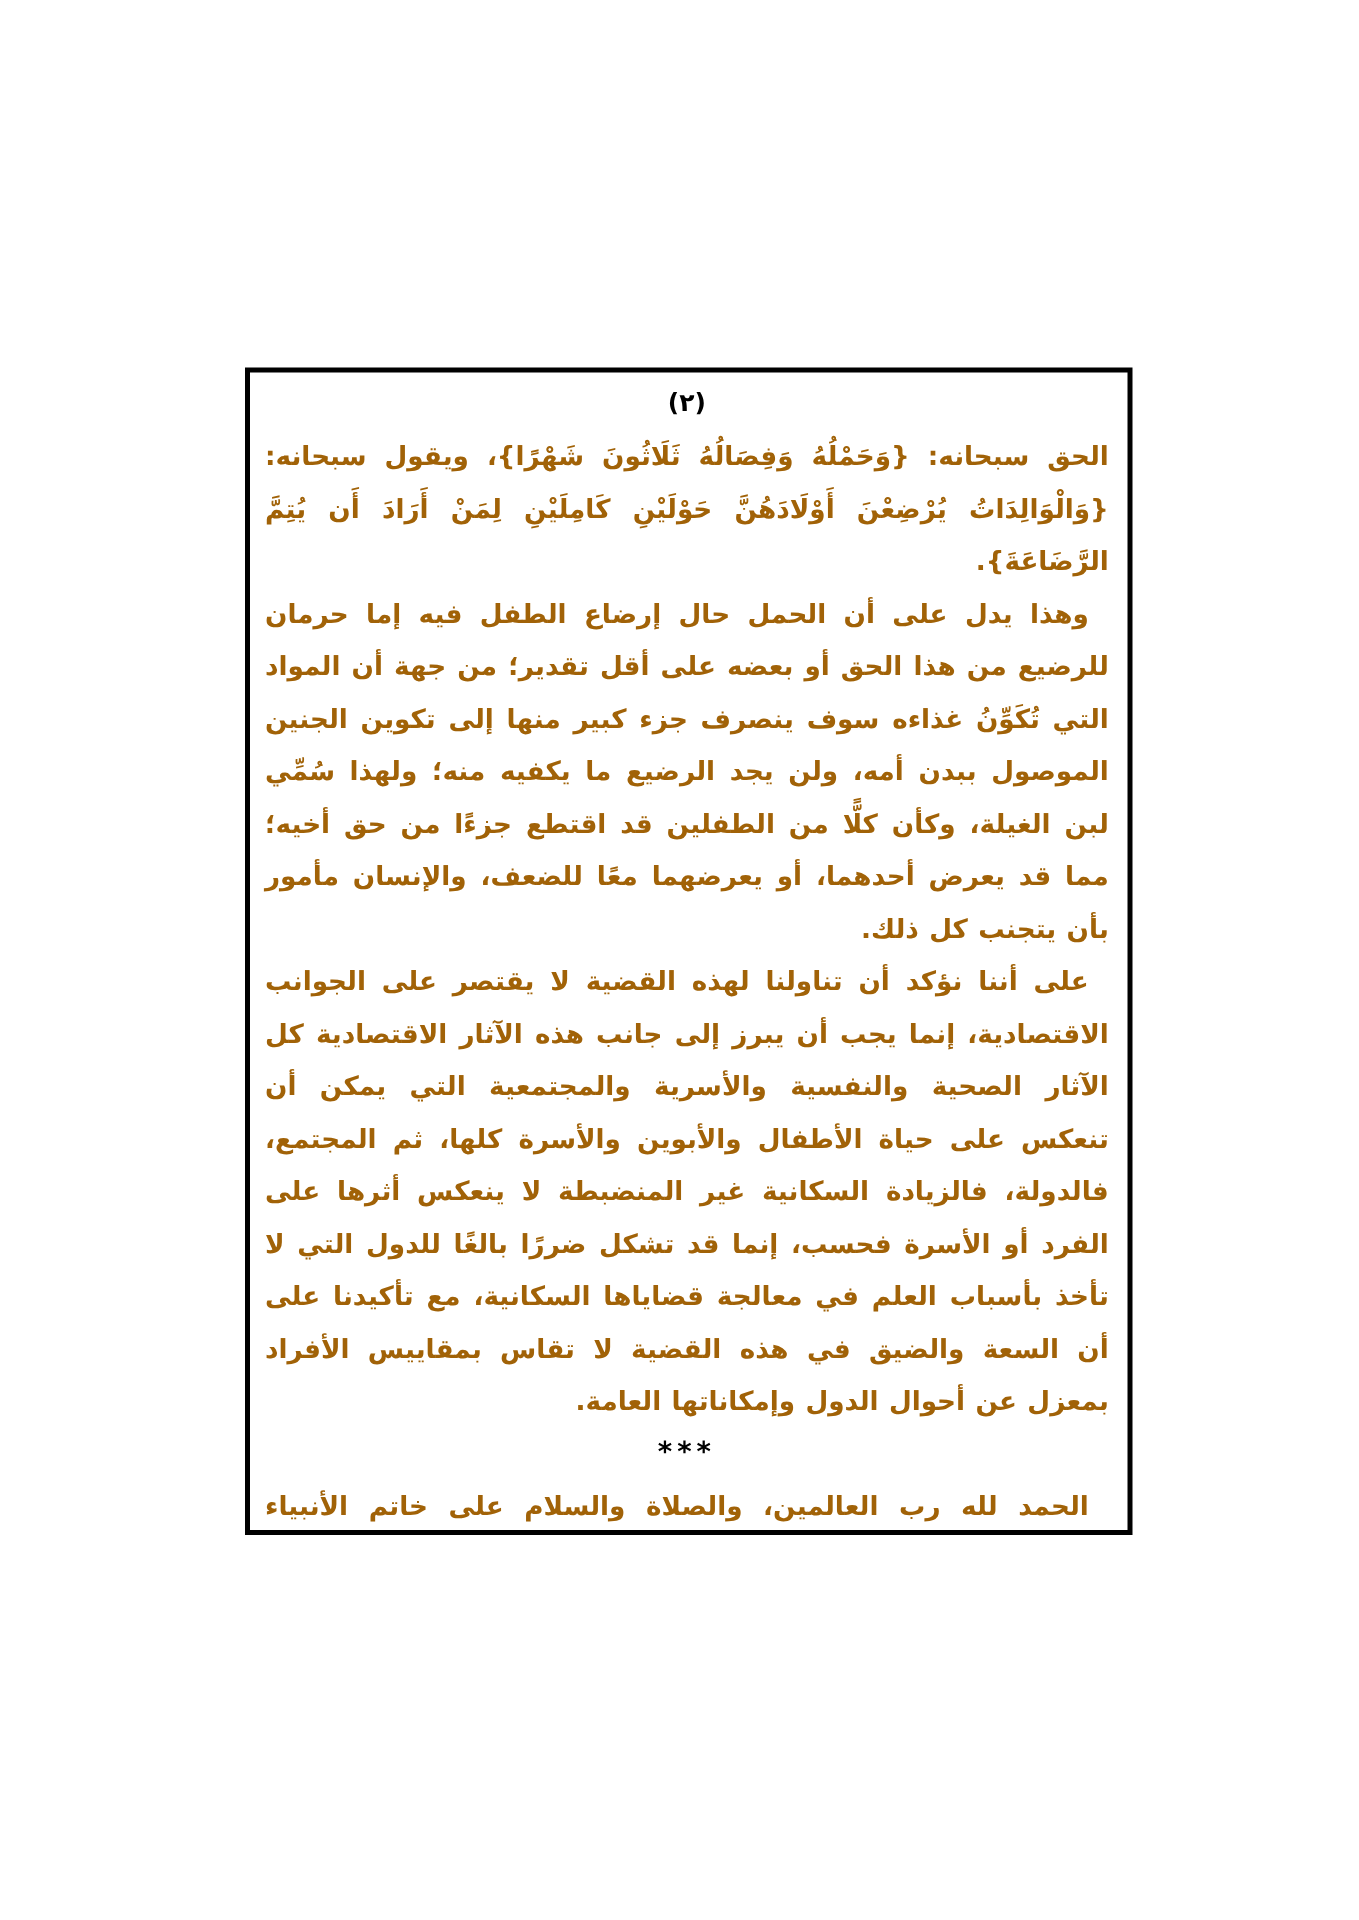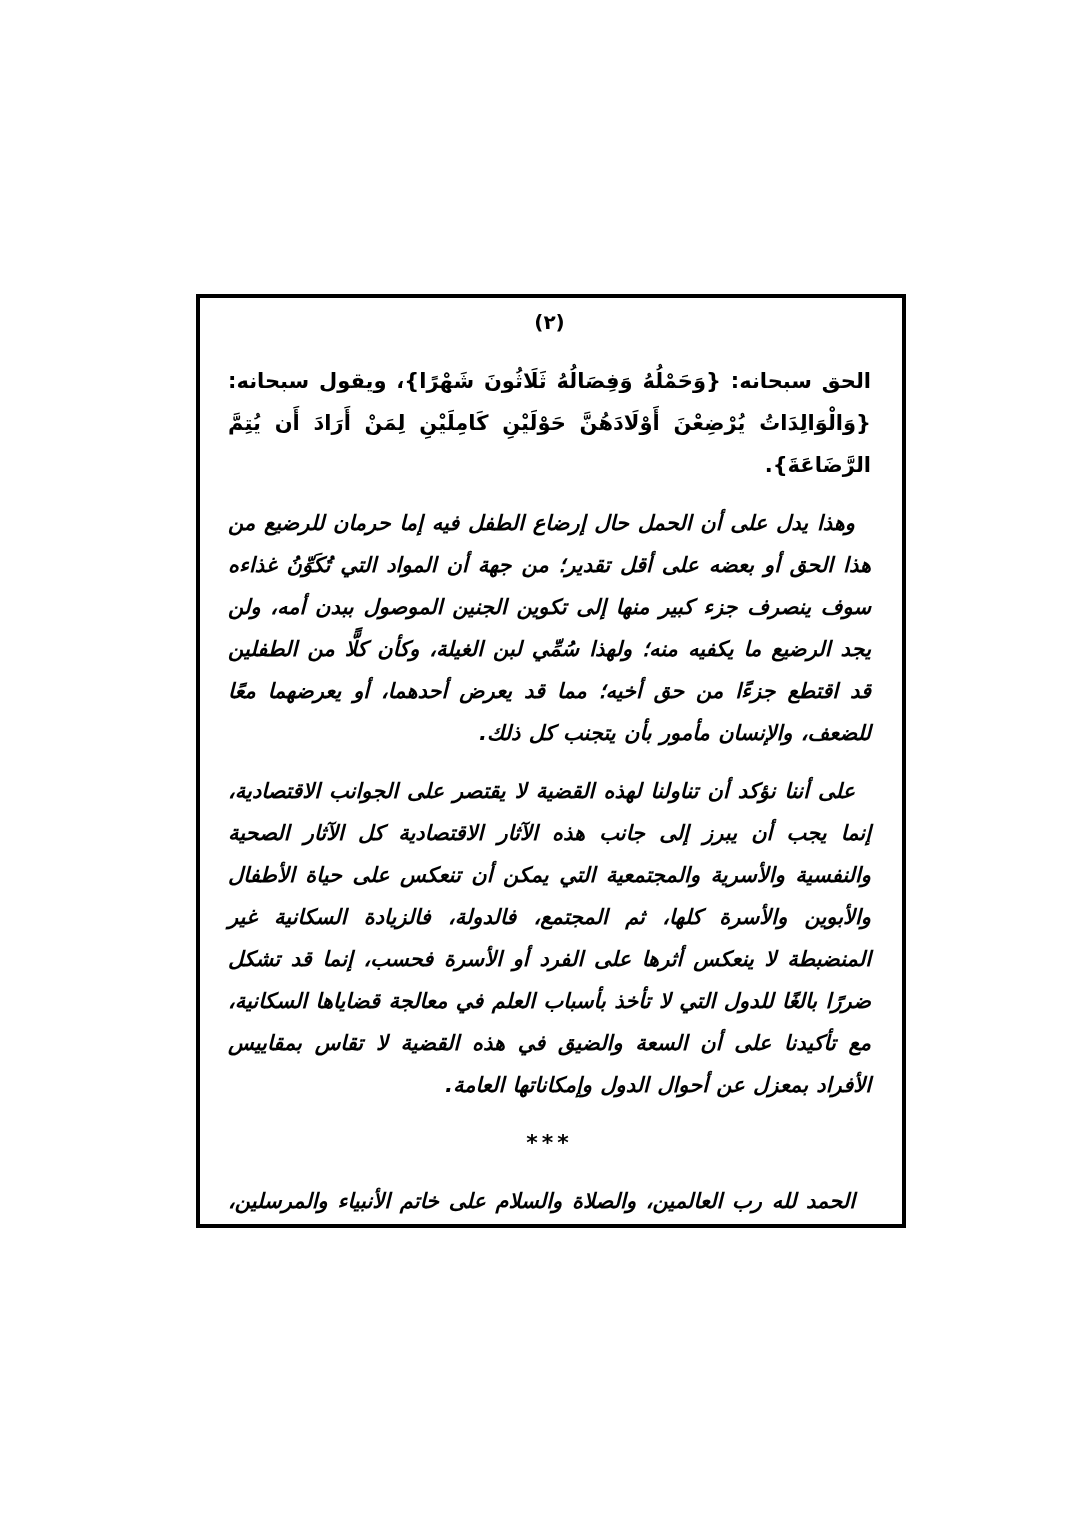--- a/index.html
+++ b/index.html
@@ -30,33 +30,32 @@
   }
   .page-number {
     text-align: center;
     font-size: 20px;
     font-weight: 700;
     color: #000000;
     line-height: 44px;
     direction: rtl;
   }
   .para {
-    margin: 16px;
+    margin: 0;
     font-size: 21px;
     font-weight: 700;
-    color: #000000;
+    color: #a16207;
     line-height: 42px;
     text-align: justify;
     text-justify: inter-word;
     direction: rtl;
     word-spacing: 1px;
   }
   .para.indent {
     text-indent: 16px;
-    font-style: italic;
   }
   .separator {
     text-align: center;
     font-size: 22px;
     font-weight: 700;
     color: #000000;
     line-height: 42px;
     letter-spacing: 4px;
   }
 </style>

